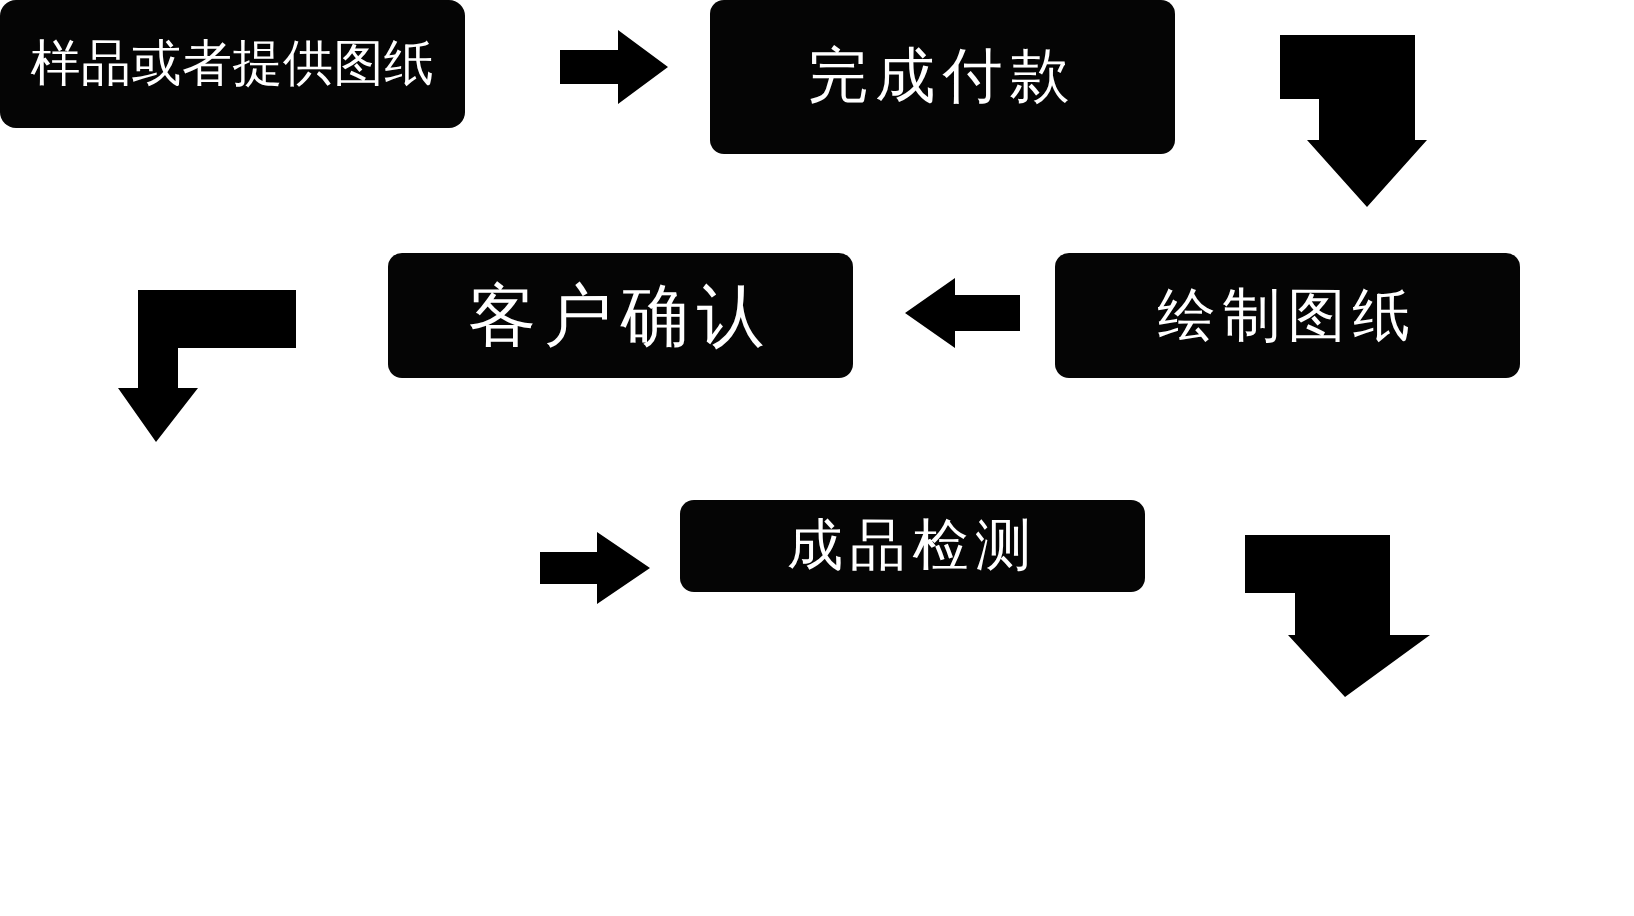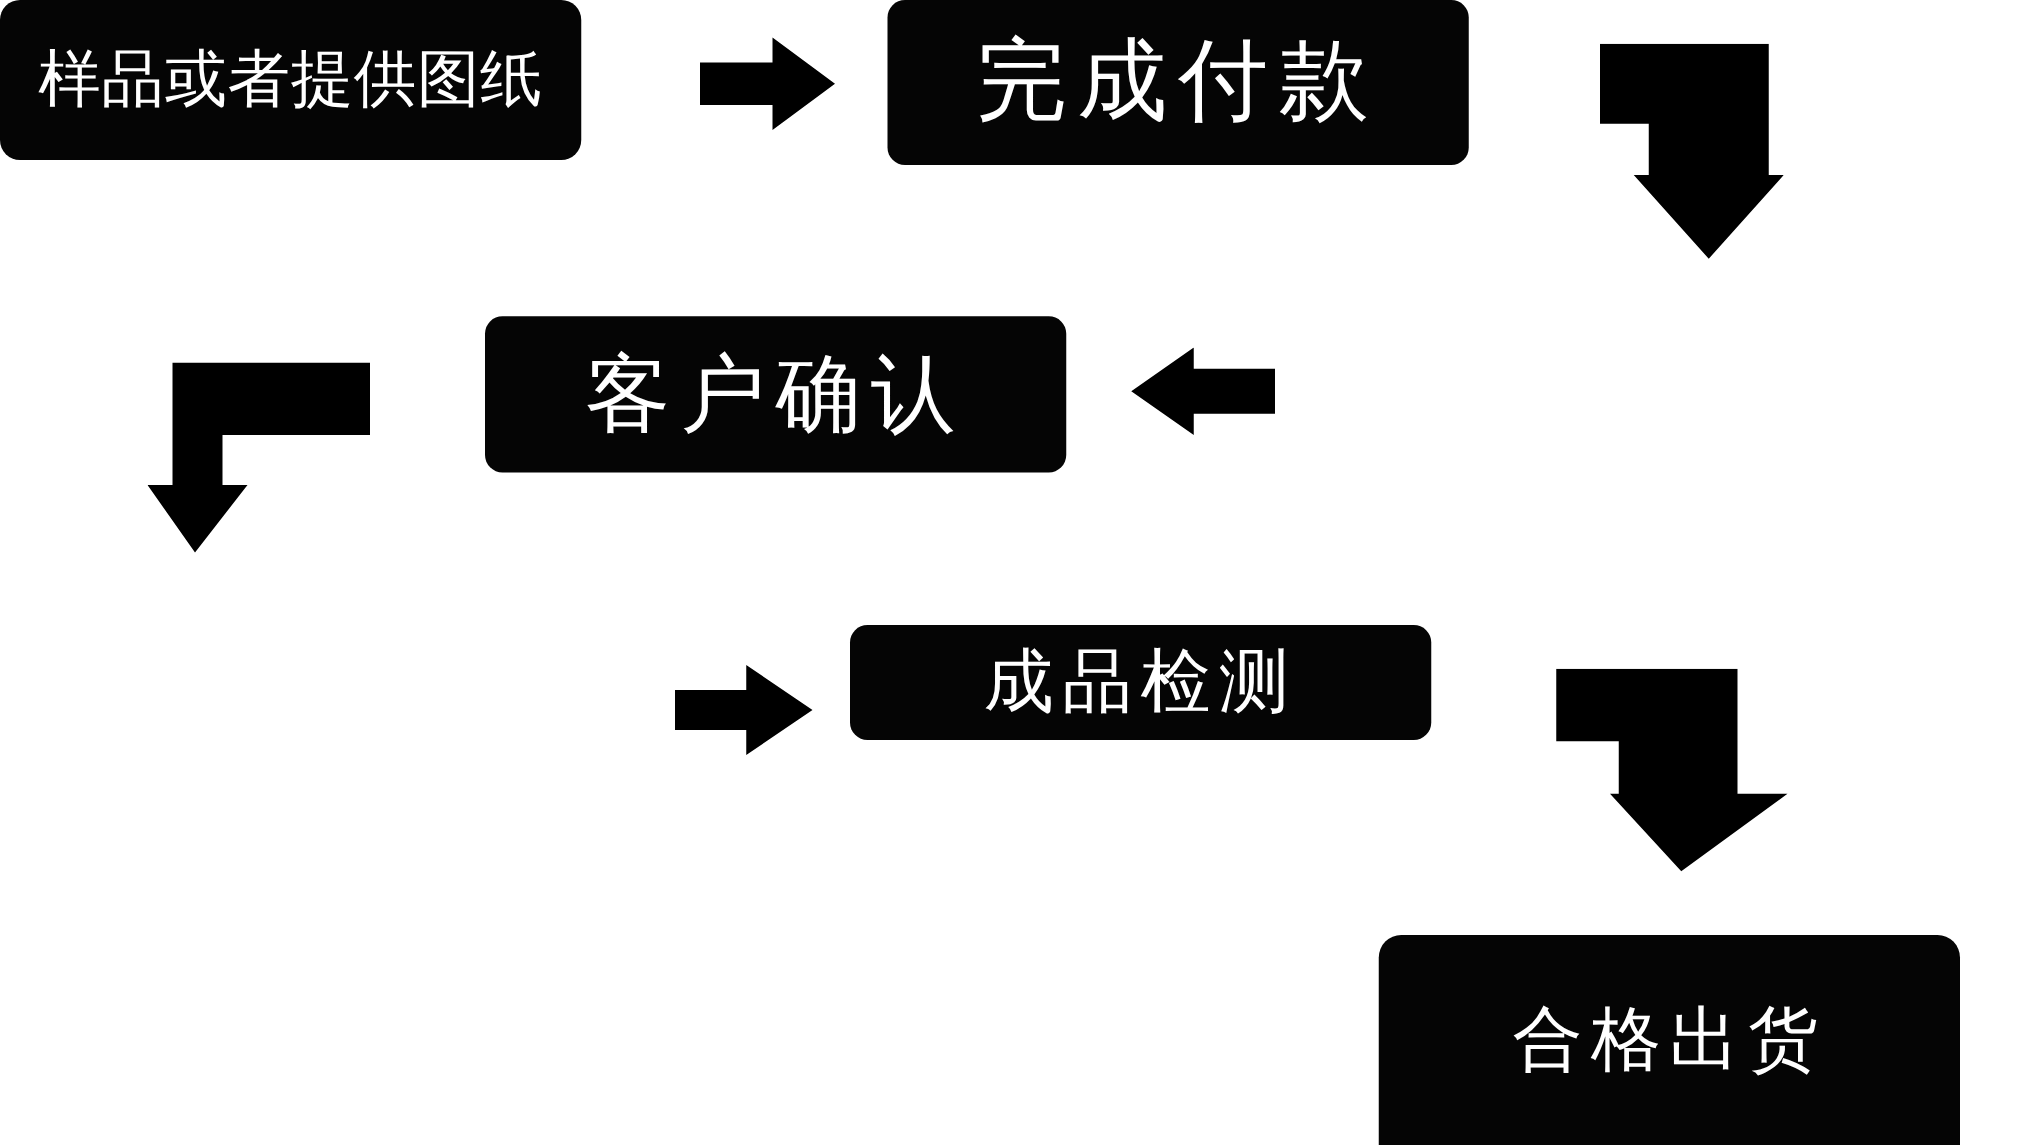--- a/index.html
+++ b/index.html
@@ -31,21 +31,21 @@
     line-height: 1;
     text-align: center;
     -webkit-font-smoothing: antialiased;
   }
   .node span {
     display: block;
     transform: translateY(-1px);
   }
   
   #node-sample   { left: 0px;    top: 0px;   width: 465px; height: 128px; font-size: 50px; letter-spacing: 0.01em; border-radius: 16px; }
-  #node-payment  { left: 710px;  top: 0px;   width: 465px; height: 132px; font-size: 72px; }
+  #node-payment  { left: 710px;  top: 0px;   width: 465px; height: 154px; font-size: 60px; }
   #node-drawing  { left: 1055px; top: 253px; width: 465px; height: 125px; font-size: 58px; }
   #node-confirm  { left: 388px;  top: 253px; width: 465px; height: 125px; font-size: 68px; }
   #node-produce  { left: 3px;    top: 503px; width: 462px; height: 130px; font-size: 56px; }
   #node-inspect  { left: 680px;  top: 500px; width: 465px; height: 92px; font-size: 56px; }
   #node-ship     { left: 1103px; top: 748px; width: 465px; height: 168px; font-size: 56px; border-radius: 18px 18px 0 0; }
 
   .arrow {
     position: absolute;
   }
   .arrow svg { display: block; }
@@ -89,20 +89,23 @@
   <div class="node" id="node-confirm">
     <span>客户确认</span>
   </div>
 
   <div class="arrow" id="arrow-drawing-confirm">
     <svg width="165" height="72" viewBox="0 0 165 72" aria-hidden="true">
       <polygon points="45,17 110,17 110,0 160,35 110,70 110,53 45,53" fill="#000000" transform="translate(165,0) scale(-1,1)"></polygon>
     </svg>
   </div>
 
+  <div class="node" id="node-drawing">
+    <span>绘制图纸</span>
+  </div>
 
   <div class="arrow" id="arrow-confirm-produce">
     <svg width="180" height="155" viewBox="0 0 180 155" aria-hidden="true">
       <path d="M 178 0 L 178 58 L 60 58 L 60 98 L 80 98 L 38 152 L 0 98 L 20 98 L 20 0 Z" fill="#000000"></path>
     </svg>
   </div>
 
 
   <div class="arrow" id="arrow-produce-inspect">
     <svg width="120" height="80" viewBox="0 0 120 80" aria-hidden="true">
@@ -113,17 +116,14 @@
   <div class="node" id="node-inspect">
     <span>成品检测</span>
   </div>
 
   <div class="arrow" id="arrow-inspect-ship">
     <svg width="195" height="165" viewBox="0 0 195 165" aria-hidden="true">
       <path d="M 5 0 L 150 0 L 150 100 L 190 100 L 105 162 L 48 100 L 55 100 L 55 58 L 5 58 Z" fill="#000000"></path>
     </svg>
   </div>
 
-  <div class="node" id="node-ship">
-    <span>合格出货</span>
-  </div>
 
 </div>
 
 </body></html>

